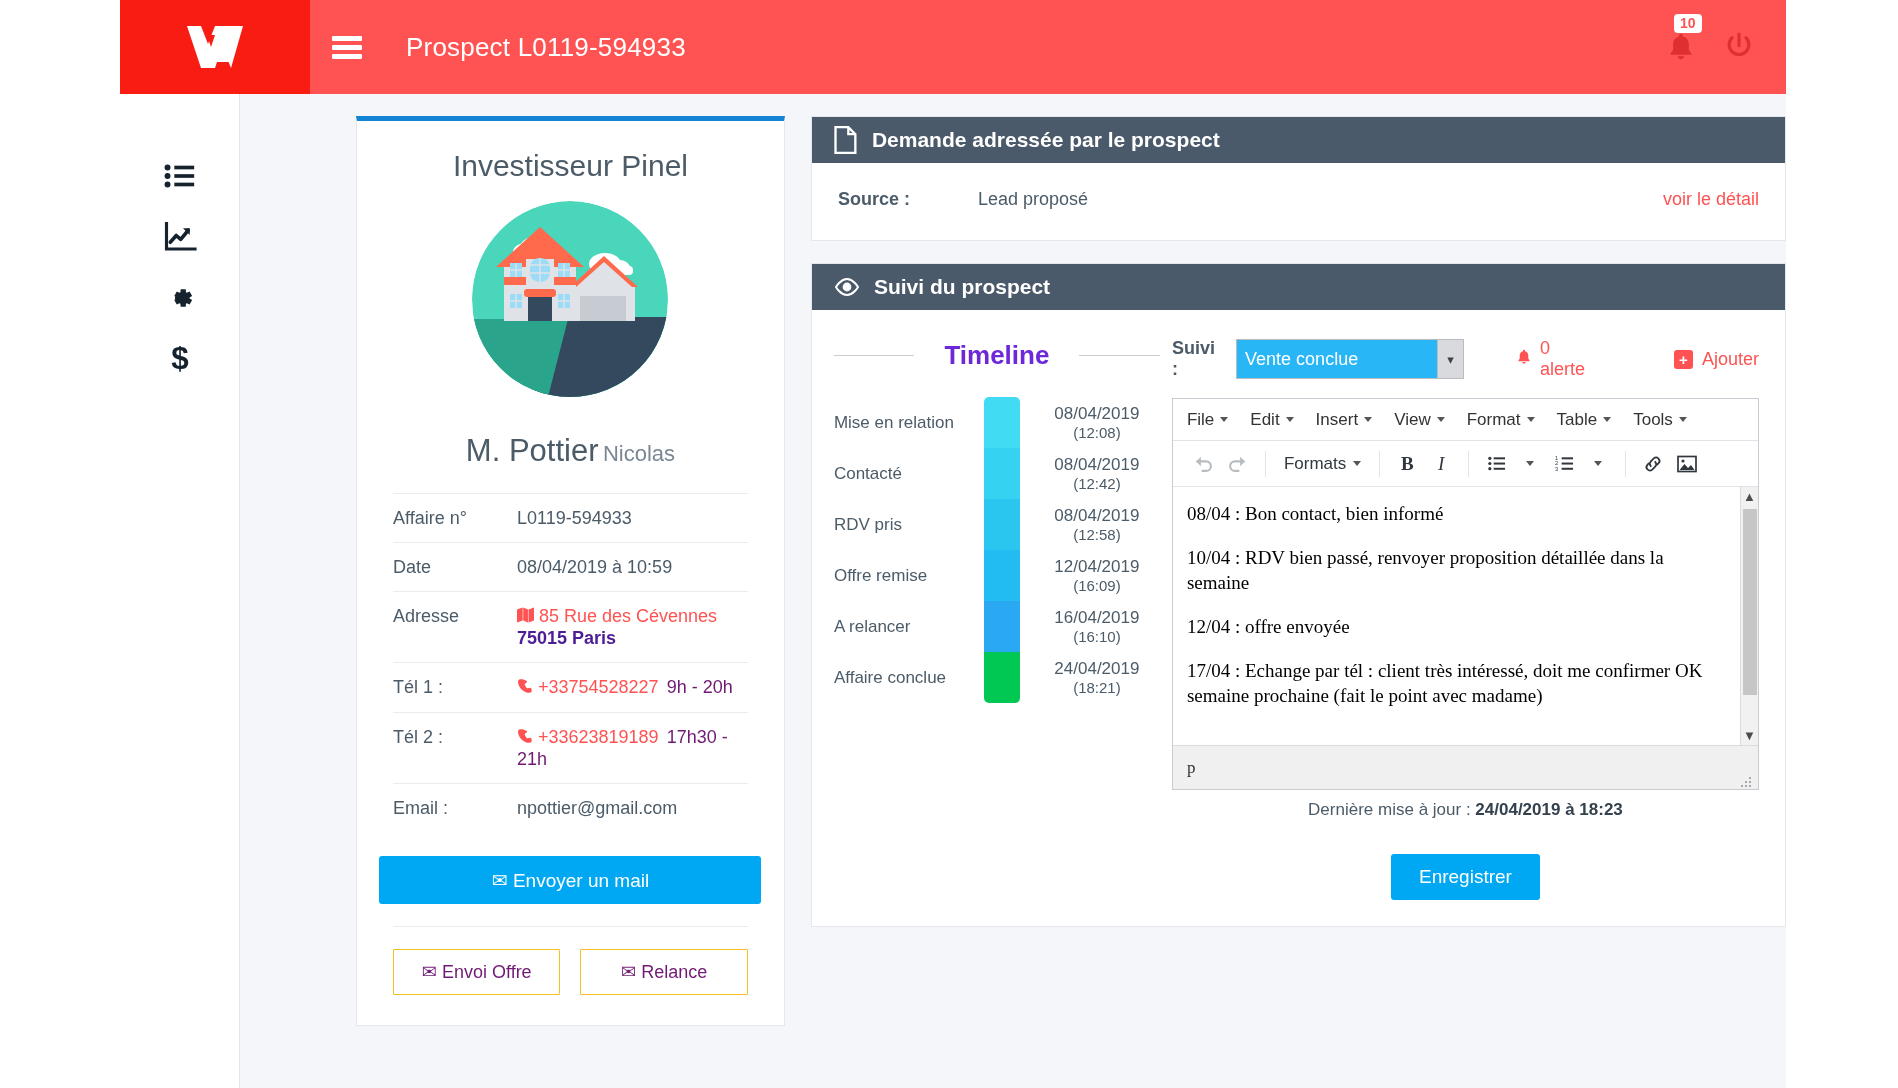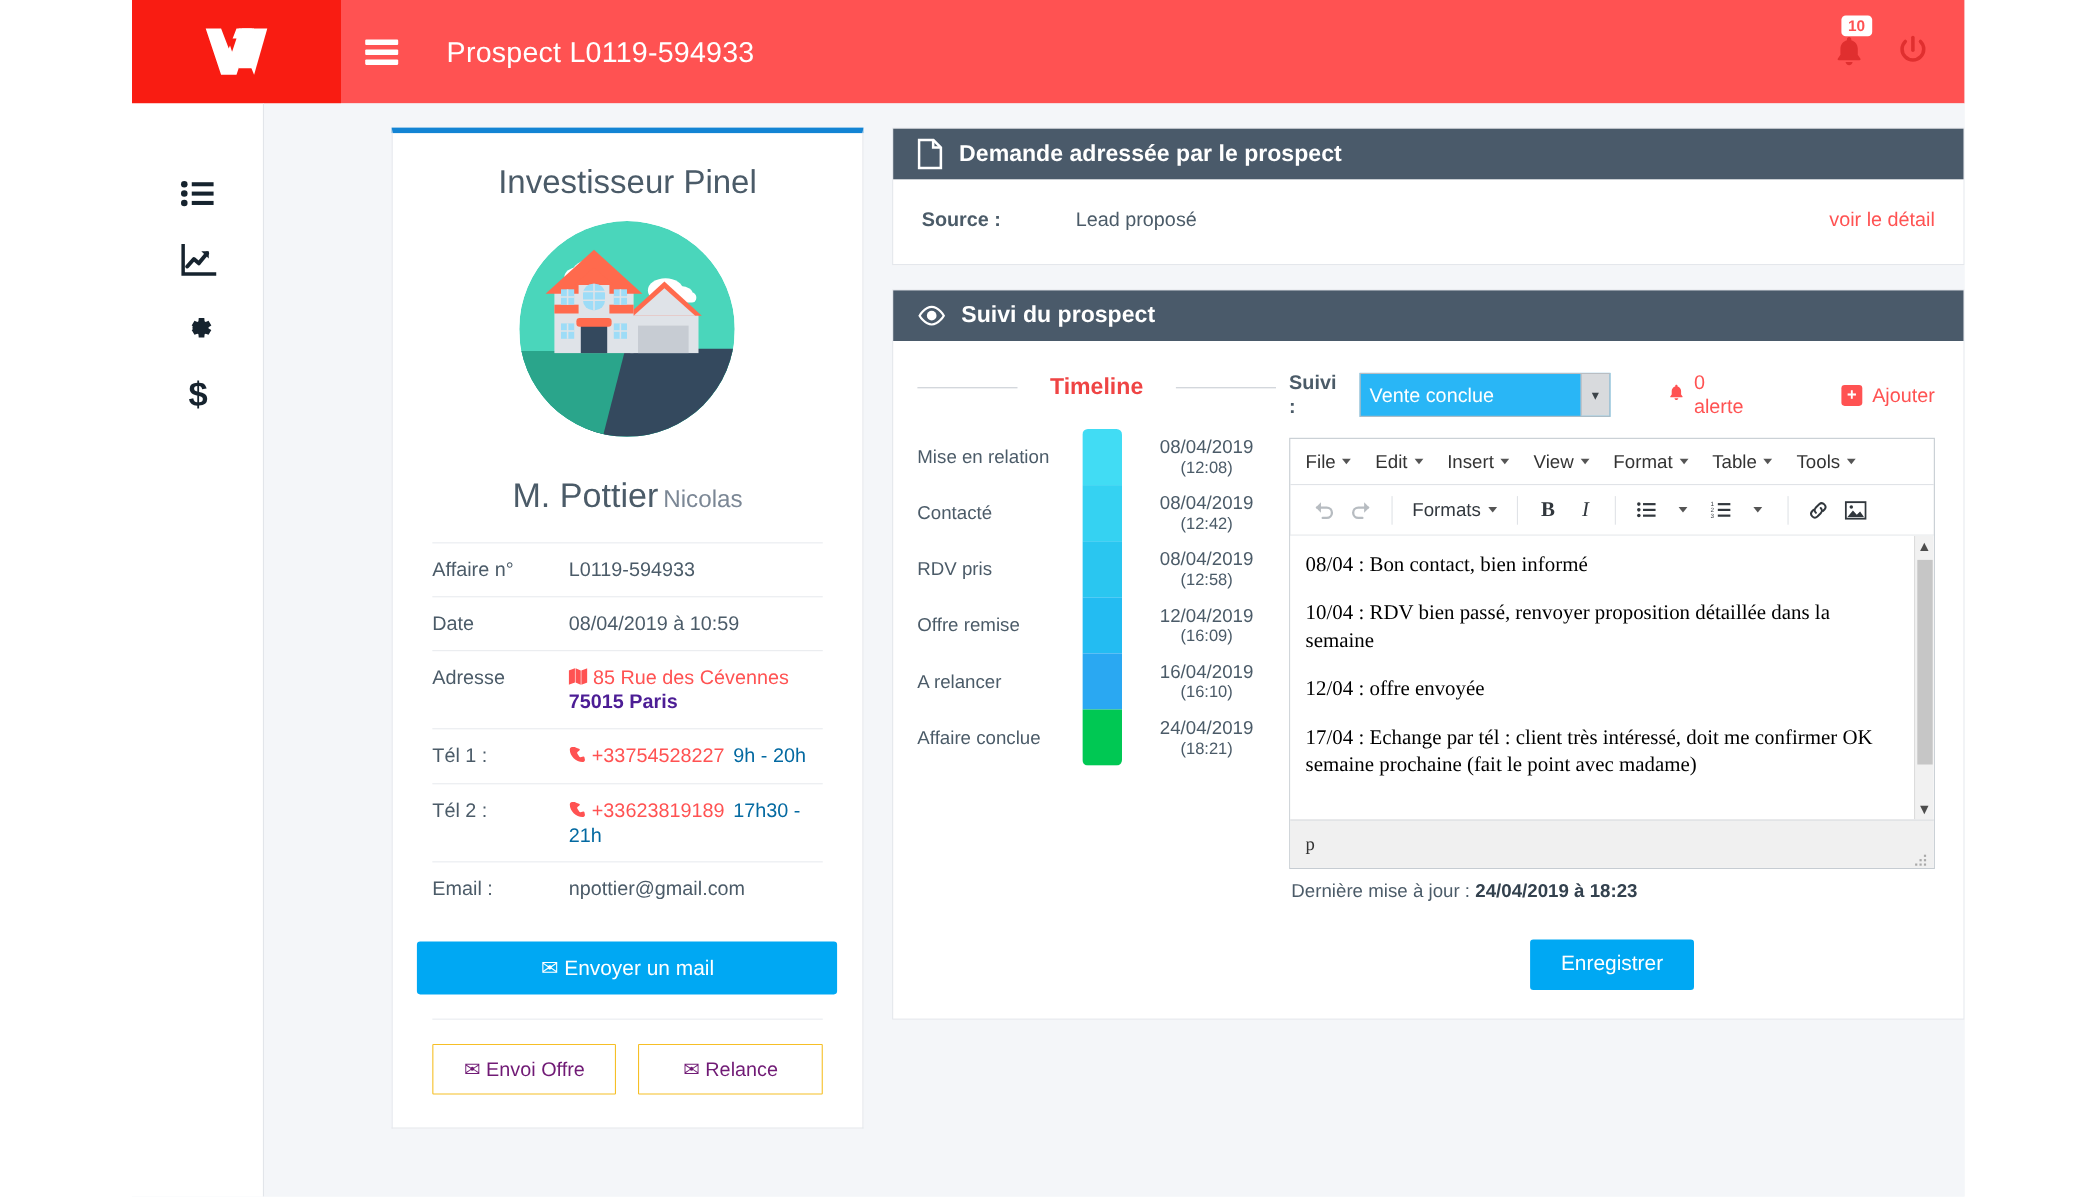--- a/index.html
+++ b/index.html
@@ -117,21 +117,21 @@
   .info-row {
     display:flex; align-items:flex-start;
     border-top:1px solid #e9ecef;
     padding: 14px 0 13px;
     font-size: 18px; color:#4b5b68;
   }
   .info-row .lbl { width: 124px; flex:0 0 124px; }
   .info-row .val { flex:1; }
   .val .red { color:#ff5252; }
   .val .red-b { color:#4c1d95; font-weight:bold; }
-  .val .hours { color:#0369a1; margin-left:8px; }
+  .val .hours { color:#701a75; margin-left:8px; }
   .mini-icon { display:inline-block; vertical-align:-1px; margin-right:5px; }
   #mail-btn {
     display:block; width: 382px; margin: 24px auto 0;
     background:#00a8f3; color:#ffffff; border:none;
     height: 48px; font-size:19px; border-radius:3px; cursor:pointer;
     font-family: "Liberation Sans", sans-serif;
   }
   #mail-sep { height: 1px; background:#e9ecef; margin: 22px 36px 0; }
   #secondary-btns {
     display:flex; gap: 20px; padding: 22px 36px 0; justify-content:space-between;
@@ -153,22 +153,22 @@
   .panel-head .ph-icon { margin-right: 14px; display:flex; }
   .panel-body { padding: 26px 26px 30px; }
   #source-row { display:flex; align-items:center; font-size:18px; color:#4b5b68; }
   #source-row .s-lbl { font-weight:bold; width: 140px; flex:0 0 140px; }
   #source-row .s-val { flex:1; }
   #voir-detail { color:#ff5252; cursor:pointer; }
   
   #suivi-body { padding: 0; display:flex; }
   #timeline-col { width: 348px; flex:0 0 348px; padding: 30px 0 30px 22px; }
   #timeline-head {
-    display:flex; align-items:center; font-size:21px;
-    color:#ef4444; font-weight:bold; margin-bottom: 26px; gap: 16px;
+    display:flex; align-items:center; font-size:26px;
+    color:#6d28d9; font-weight:bold; margin-bottom: 26px; gap: 16px;
   }
   #timeline-head .ln { height:1px; background:#c9ced4; flex:1; }
   #timeline-head .tl-txt { padding: 0 14px; white-space:nowrap; }
   #timeline-grid { display:flex; align-items:stretch; }
   #tl-labels { width: 150px; flex:0 0 150px; }
   #tl-labels div, #tl-dates div.d {
     height: 51px; display:flex; align-items:center;
     font-size:17px; color:#4b5b68;
   }
   #tl-bar { width: 36px; flex:0 0 36px; border-radius:5px; overflow:hidden; }
@@ -260,21 +260,21 @@
     height: 44px; background:#f0f0f0; border-top:1px solid #d9dcdf;
     display:flex; align-items:center; padding-left: 14px;
     font-size:17px; color:#333; position:relative;
     font-family: "Liberation Serif", serif;
   }
   #mce-resize {
     position:absolute; right:6px; bottom:4px; width:12px; height:12px;
     opacity:.45;
   }
   #last-update {
-    text-align:left; font-size:17px; color:#4b5b68; padding: 10px 2px 0;
+    text-align:center; font-size:17px; color:#4b5b68; padding: 10px 2px 0;
   }
   #last-update b { color:#33414e; }
   #save-wrap { display:flex; justify-content:center; padding-top: 34px; }
   #save-btn {
     background:#00a8f3; color:#fff; border:none;
     height: 46px; padding: 0 28px; font-size:19px; border-radius:3px;
     cursor:pointer; font-family: "Liberation Sans", sans-serif;
   }
 </style>
 </head>

